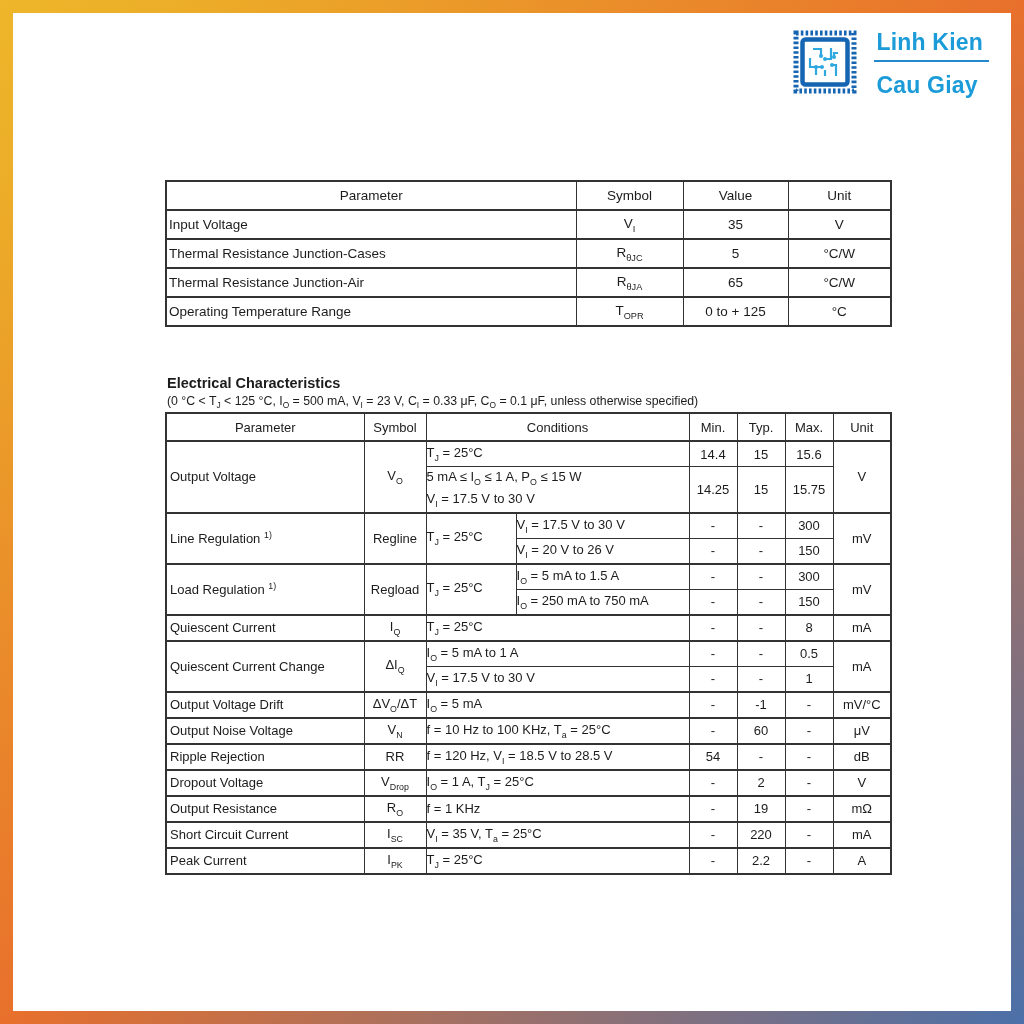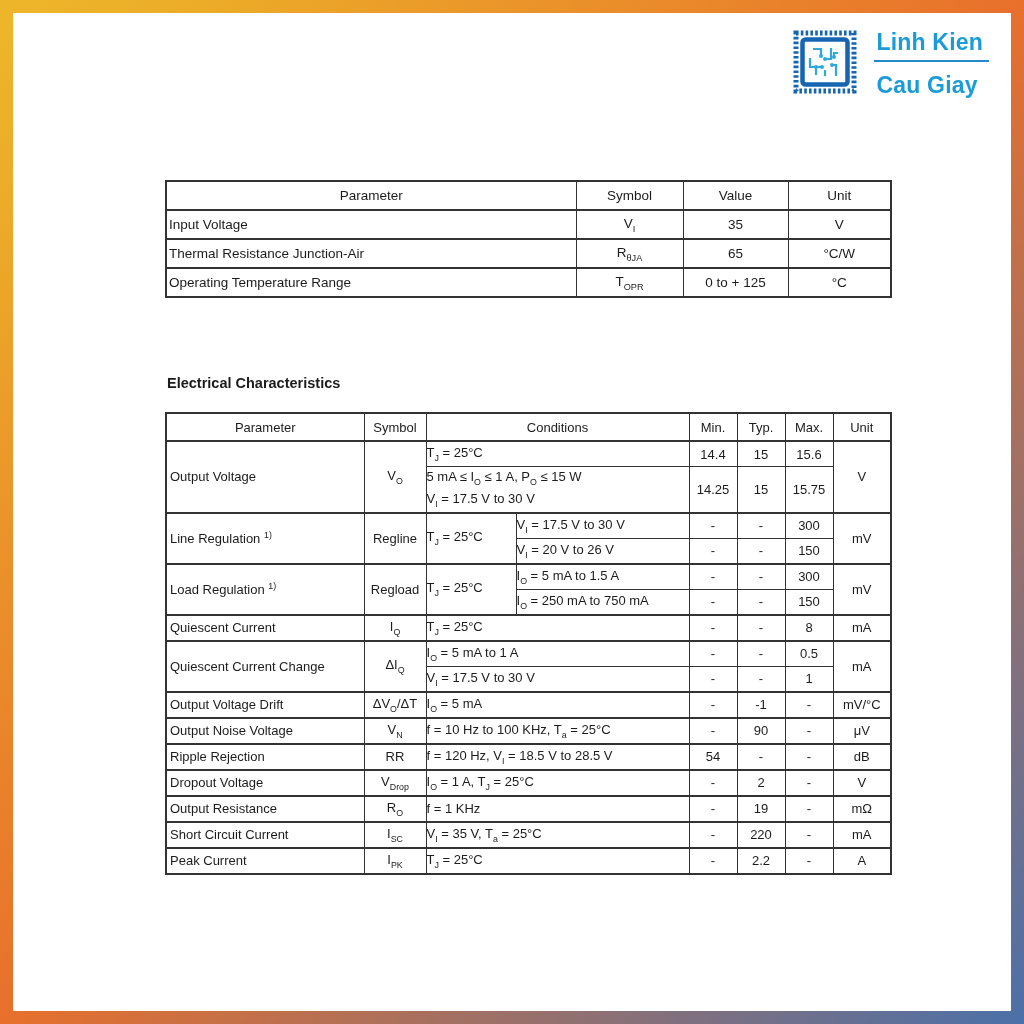--- a/index.html
+++ b/index.html
@@ -90,35 +90,42 @@
         <th>Value</th>
         <th>Unit</th>
       </tr>
       <tr>
         <td class="c-left">Input Voltage</td>
         <td class="c-center">V<sub>I</sub></td>
         <td class="c-center">35</td>
         <td class="c-center">V</td>
       </tr>
       <tr>
+        <td class="c-left">Thermal Resistance Junction-Cases</td>
+        <td class="c-center">R<sub>θJC</sub></td>
+        <td class="c-center">5</td>
+        <td class="c-center">°C/W</td>
+      </tr>
+      <tr>
         <td class="c-left">Thermal Resistance Junction-Air</td>
         <td class="c-center">R<sub>θJA</sub></td>
         <td class="c-center">65</td>
         <td class="c-center">°C/W</td>
       </tr>
       <tr>
         <td class="c-left">Operating Temperature Range</td>
         <td class="c-center">T<sub>OPR</sub></td>
         <td class="c-center">0 to + 125</td>
         <td class="c-center">°C</td>
       </tr>
     </tbody>
       </table>
 
     <div class="ec-title">Electrical Characteristics</div>
+    <div class="ec-note">(0 °C &lt; T<sub>J</sub> &lt; 125 °C, I<sub>O</sub> = 500 mA, V<sub>I</sub> = 23 V, C<sub>I</sub> = 0.33 μF, C<sub>O</sub> = 0.1 μF, unless otherwise specified)</div>
 
     <table id="t2">
       <colgroup>
         <col style="width:198px">
           <col style="width:62px">
           <col style="width:90px">
           <col style="width:173px">
         <col style="width:48px">
           <col style="width:48px">
           <col style="width:48px">
@@ -222,21 +229,21 @@
         <td class="c-center">-1</td>
         <td class="c-center">-</td>
         <td class="c-center">mV/°C</td>
       </tr>
 
       <tr class="grp">
         <td class="c-left">Output Noise Voltage</td>
         <td class="c-center">V<sub>N</sub></td>
         <td class="cond" colspan="2">f = 10 Hz to 100 KHz, T<sub>a</sub> = 25°C</td>
         <td class="c-center">-</td>
-        <td class="c-center">90</td>
+        <td class="c-center">60</td>
         <td class="c-center">-</td>
         <td class="c-center">μV</td>
       </tr>
 
       <tr class="grp">
         <td class="c-left">Ripple Rejection</td>
         <td class="c-center">RR</td>
         <td class="cond" colspan="2">f = 120 Hz, V<sub>I</sub> = 18.5 V to 28.5 V</td>
         <td class="c-center">54</td>
         <td class="c-center">-</td>

